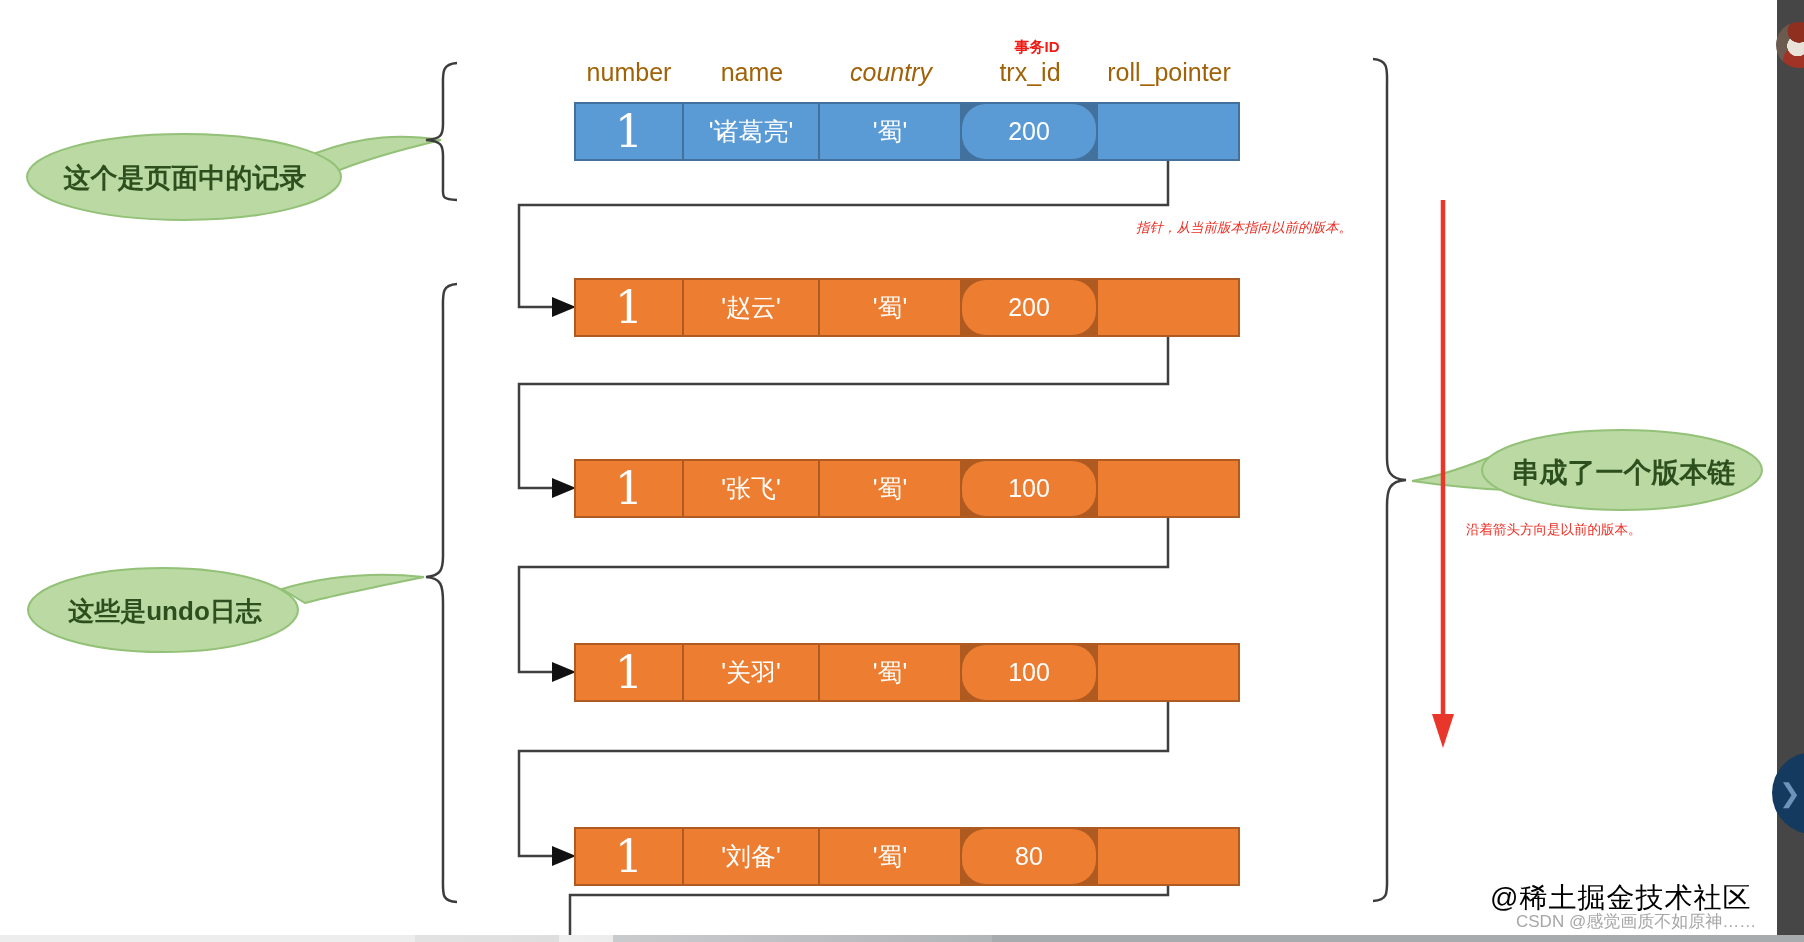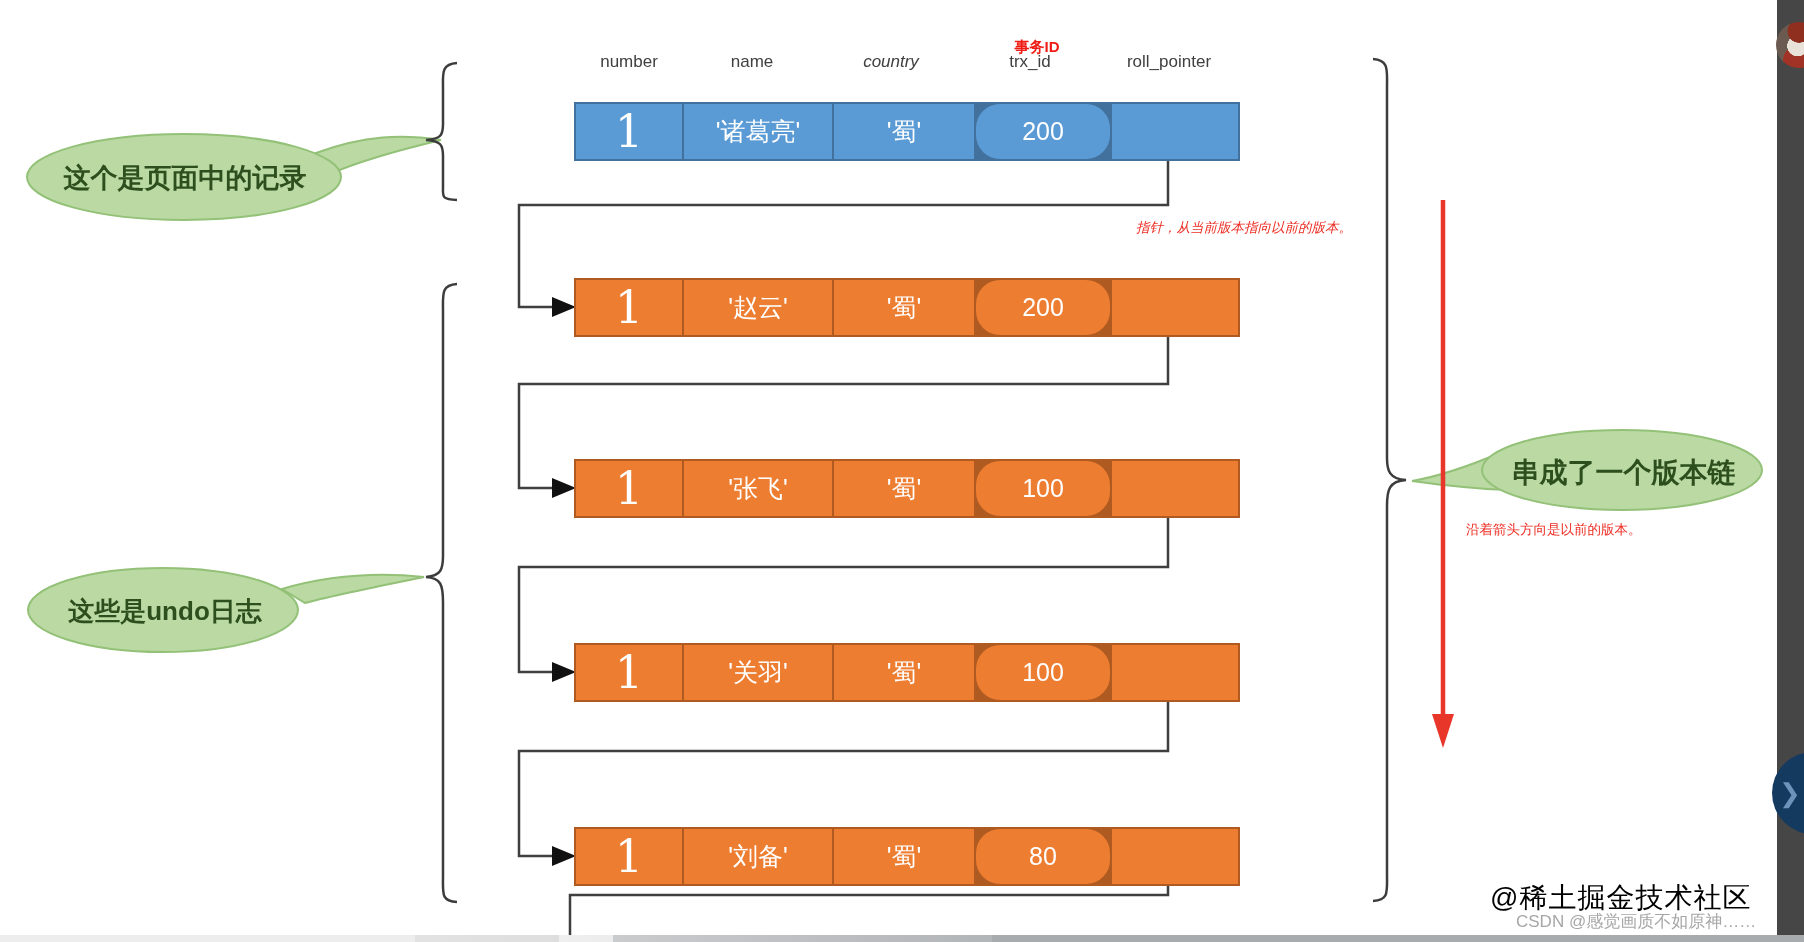--- a/index.html
+++ b/index.html
@@ -3,42 +3,42 @@
 <meta charset="utf-8">
 <style>
   html,body{margin:0;padding:0;background:#888;}
   .screen{
     position:relative;width:1804px;height:942px;background:#ffffff;
     overflow:hidden;font-family:"Liberation Sans",sans-serif;
   }
   svg.overlay{position:absolute;left:0;top:0;pointer-events:none;}
 
   
-  .hdr{position:absolute;top:46px;height:32px;line-height:32px;text-align:center;
-       font-size:17px;color:#404040;}
+  .hdr{position:absolute;top:56px;height:32px;line-height:32px;text-align:center;
+       font-size:25px;color:#a16207;}
   .hdr-number{left:574px;width:110px;}
   .hdr-name{left:684px;width:136px;}
   .hdr-country{left:820px;width:142px;font-style:italic;}
   .hdr-trx{left:962px;width:136px;}
   .hdr-roll{left:1098px;width:142px;}
   .trx-label{position:absolute;left:962px;width:150px;top:38px;text-align:center;
        font-size:15px;color:#ee1c14;font-weight:600;}
 
   
   .row{position:absolute;left:574px;width:666px;height:59px;display:flex;
        gap:2px;padding:2px;box-sizing:border-box;}
   .row-page{background:#41719c;}
   .row-undo{background:#ae5a21;}
   .cell{display:flex;align-items:center;justify-content:center;color:#ffffff;
         font-size:25px;height:100%;box-sizing:border-box;}
   .row-page .cell{background:#5b9bd5;}
   .row-undo .cell{background:#ed7d31;}
   .c-number{width:106px;font-family:"DejaVu Serif","Liberation Serif",serif;
             font-size:44px;font-weight:400;}
-  .c-name{width:148px;}
+  .c-name{width:134px;}
   .c-country{width:140px;}
   .c-trx{width:134px;border-radius:24px;}
   .c-roll{flex:1;}
   .row-1{top:102px;} .row-2{top:278px;} .row-3{top:459px;}
   .row-4{top:643px;} .row-5{top:827px;}
 
   
   .bubble-text{position:absolute;text-align:center;color:#2d4f1d;font-weight:600;}
   .bt-1{left:50px;top:160px;width:270px;font-size:27px;}
   .bt-2{left:40px;top:594px;width:250px;font-size:26px;}

